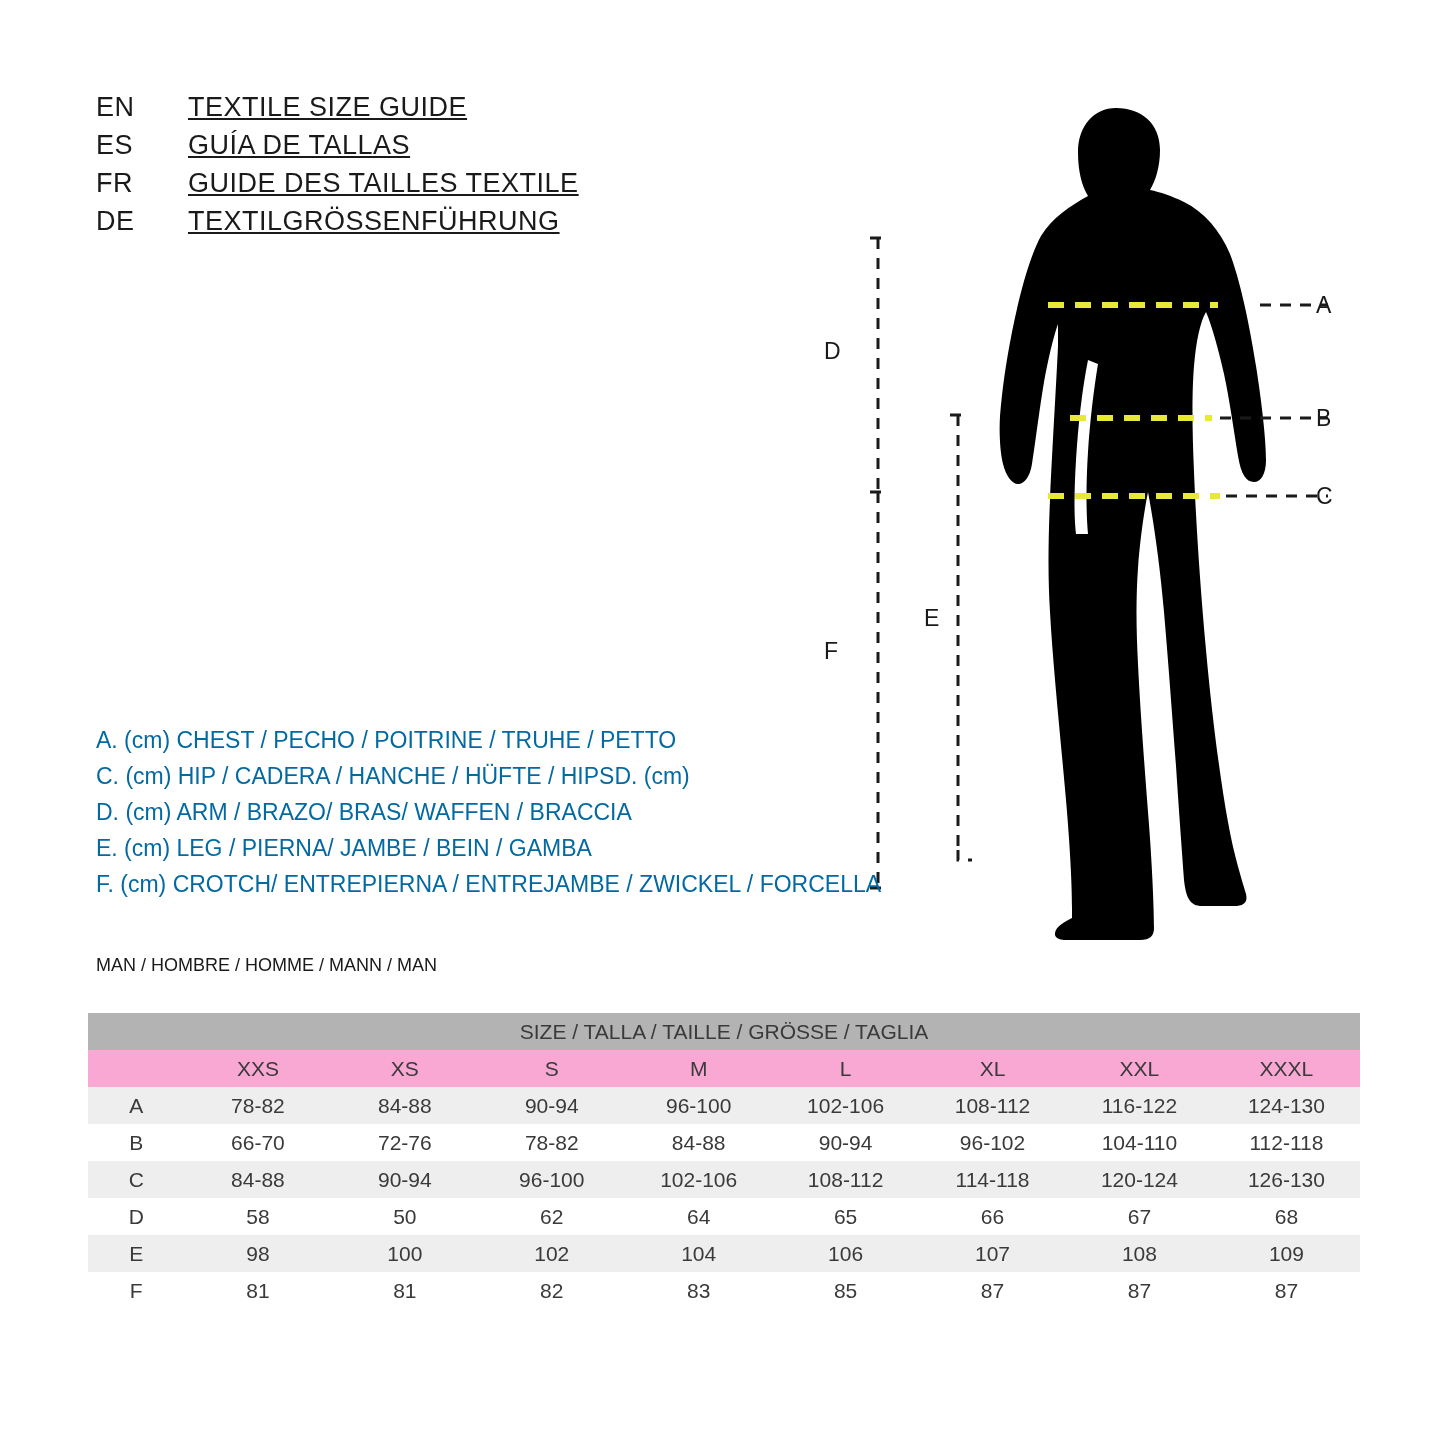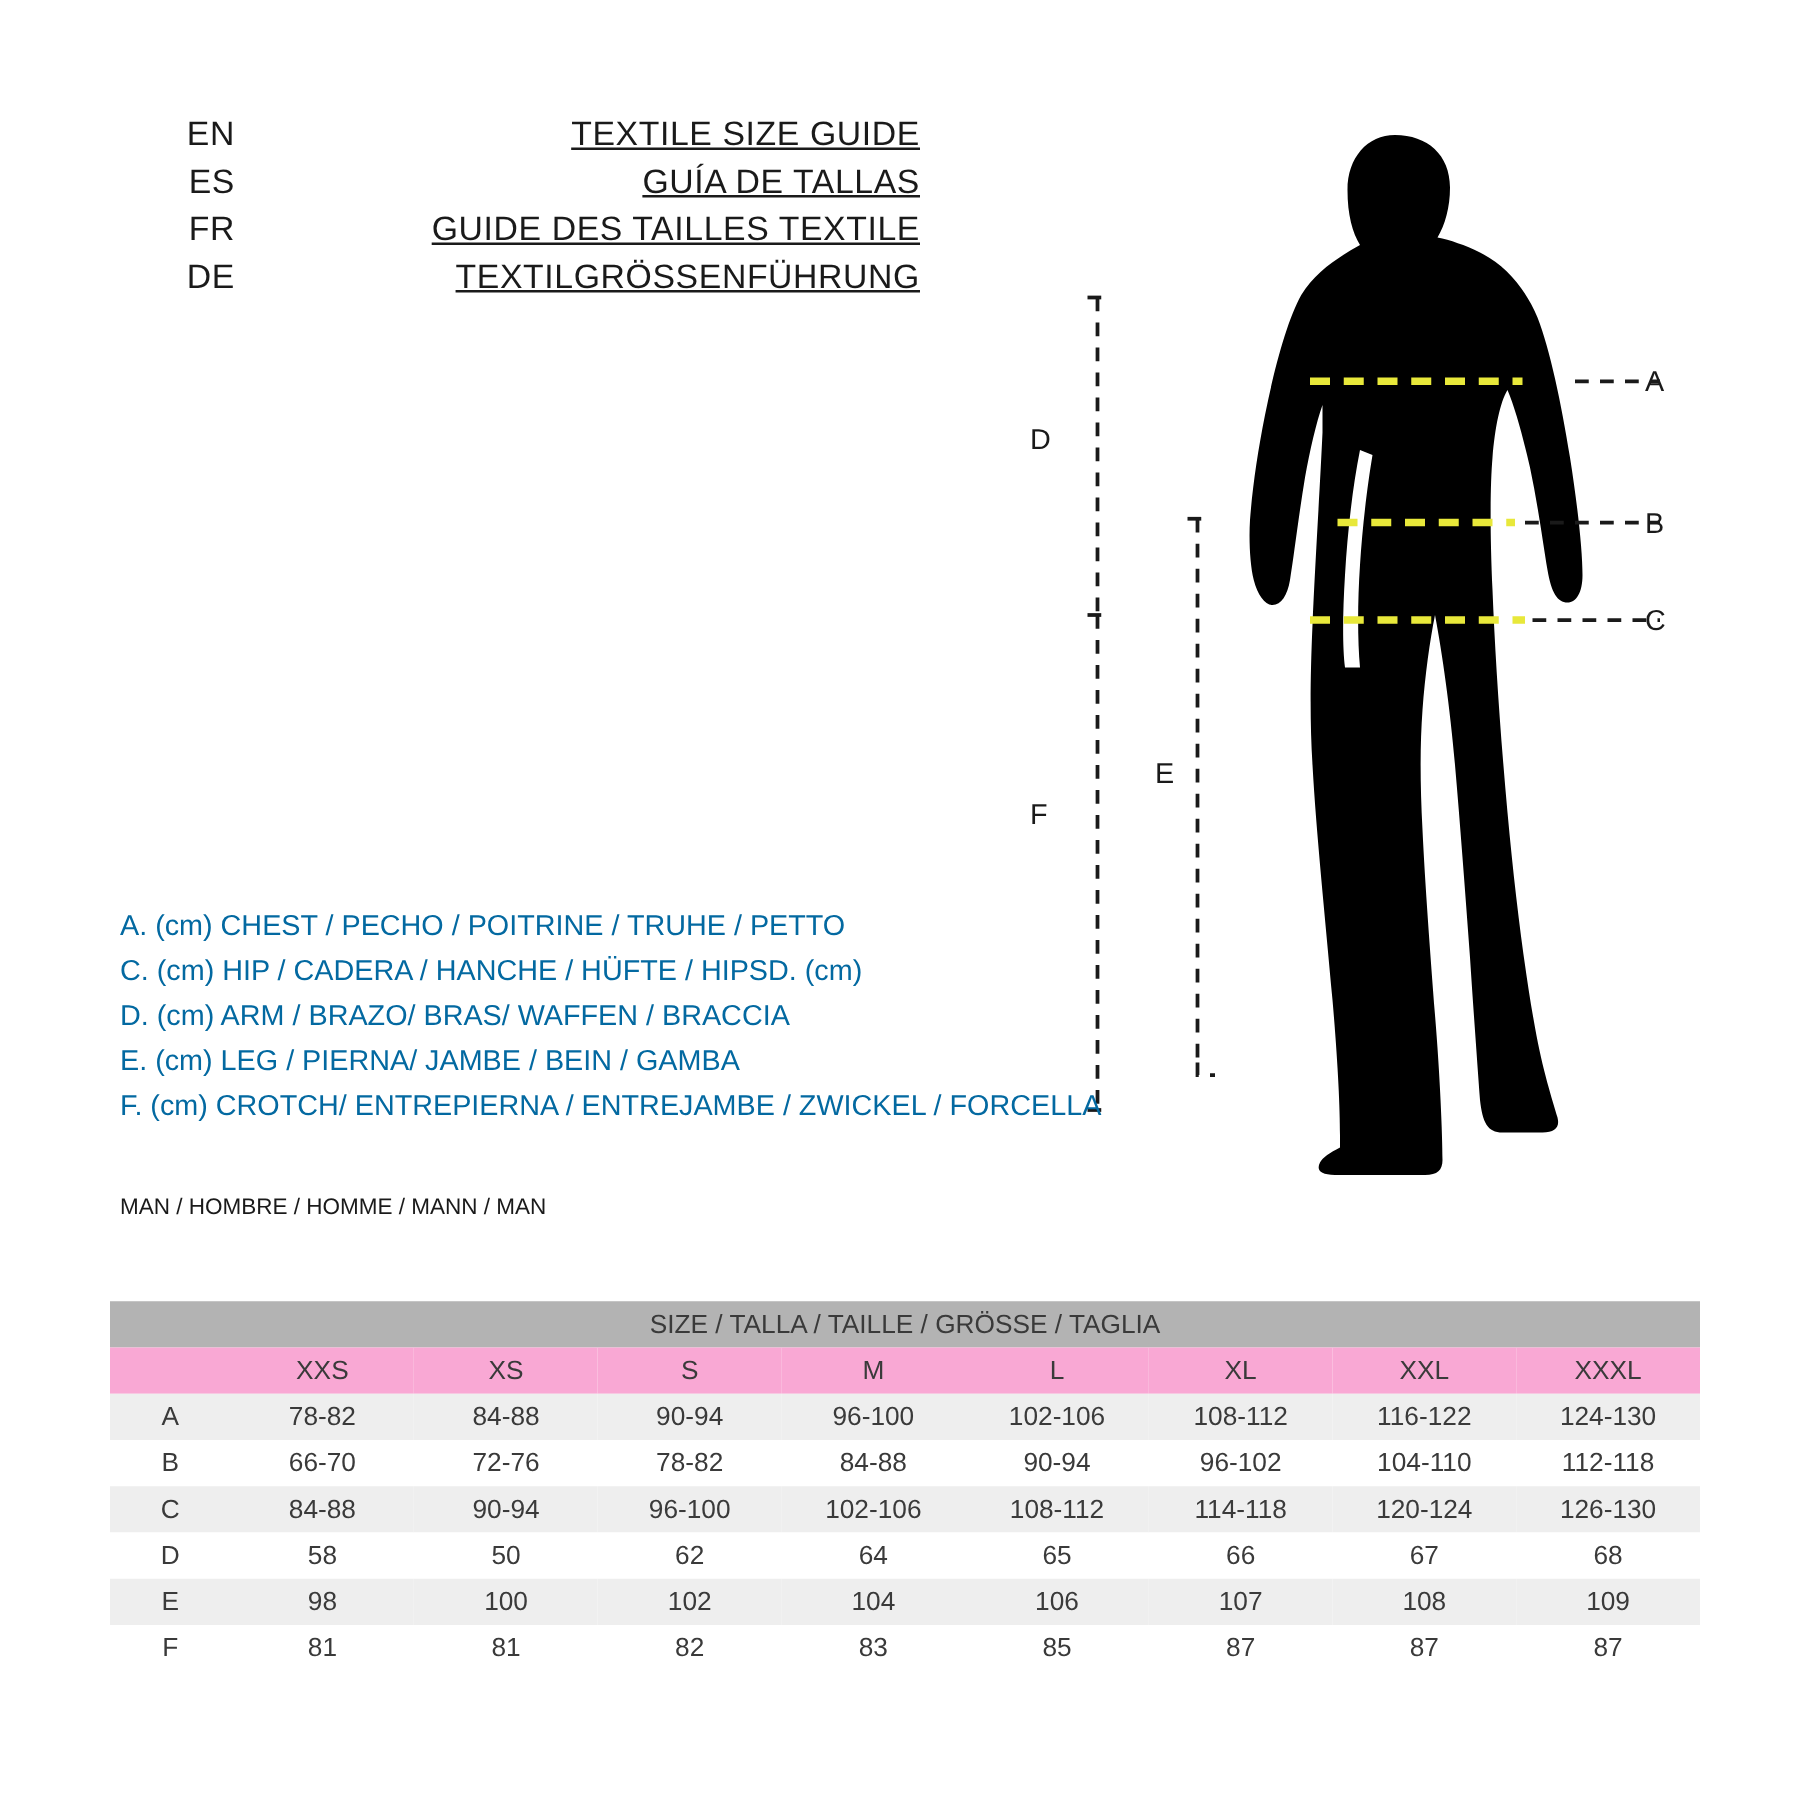--- a/index.html
+++ b/index.html
@@ -23,21 +23,20 @@
     top: 88px;
     width: 640px;
   }
   .title-row {
     display: flex;
     align-items: baseline;
     font-size: 27px;
     letter-spacing: 0.5px;
     line-height: 38px;
     color: #1a1a1a;
-    text-align: right;
   }
   .title-lang {
     width: 92px;
     flex: 0 0 92px;
   }
   .title-text { flex: 1; text-decoration: underline; }
 
   
   .legend {
     position: absolute;
@@ -63,21 +62,20 @@
   .table-wrap {
     position: absolute;
     left: 88px;
     top: 1013px;
     width: 1272px;
   }
   table.size-table {
     border-collapse: collapse;
     width: 100%;
     table-layout: fixed;
-    margin-top: 28px;
   }
   table.size-table td, table.size-table th {
     font-size: 21px;
     font-weight: normal;
     color: #3a3a3a;
     padding: 0;
     height: 37px;
     text-align: center;
     vertical-align: middle;
   }

